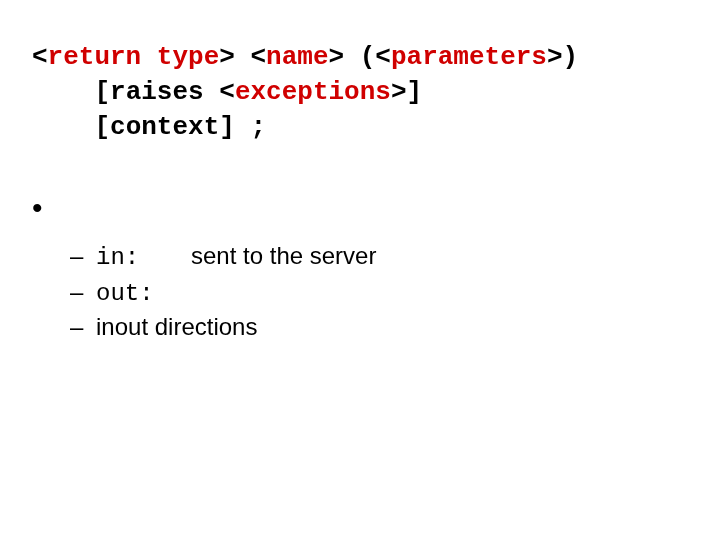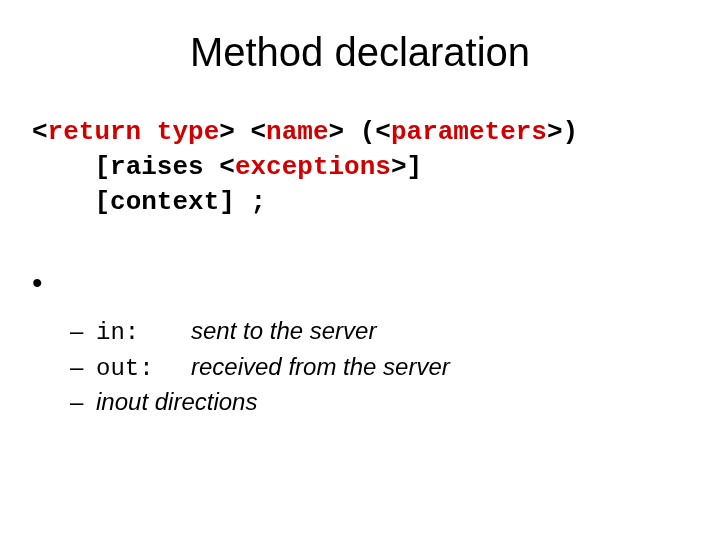--- a/index.html
+++ b/index.html
@@ -56,48 +56,45 @@
   .dash {
     width: 26px;
   }
   .param {
     font-family: "Courier New", Courier, monospace;
     width: 95px;
     display: inline-block;
   }
   .desc {
     font-family: Arial, Helvetica, sans-serif;
-    font-style: italic;
   }
 </style>
 </head>
 <body>
 
 <div class="slide">
 
-  <div class="title">Method declaration</div>
 
   <div class="codeblock"><span class="blk">&lt;</span><span class="red">return type</span><span class="blk">&gt;</span><span class="blk"> </span><span class="blk">&lt;</span><span class="red">name</span><span class="blk">&gt;</span><span class="blk"> </span><span class="blk">(</span><span class="blk">&lt;</span><span class="red">parameters</span><span class="blk">&gt;</span><span class="blk">)</span>
     <span class="blk">[</span><span class="blk">raises</span><span class="blk"> </span><span class="blk">&lt;</span><span class="red">exceptions</span><span class="blk">&gt;</span><span class="blk">]</span>
     <span class="blk">[</span><span class="blk">context</span><span class="blk">]</span><span class="blk"> </span><span class="blk">;</span></div>
 
   <div class="bullet-row">
     <span class="bullet-dot">•</span>
   </div>
 
   <div class="sublist">
     <div class="subitem">
       <span class="dash">–</span>
       <span class="param"><span>in</span><span>:</span></span>
       <span class="desc">sent to the server</span>
     </div>
     <div class="subitem">
       <span class="dash">–</span>
       <span class="param"><span>out</span><span>:</span></span>
-      <span class="desc">received from the server</span>
     </div>
     <div class="subitem">
       <span class="dash">–</span>
       <span class="desc">inout directions</span>
     </div>
   </div>
 
 </div>
 
 </body></html>

